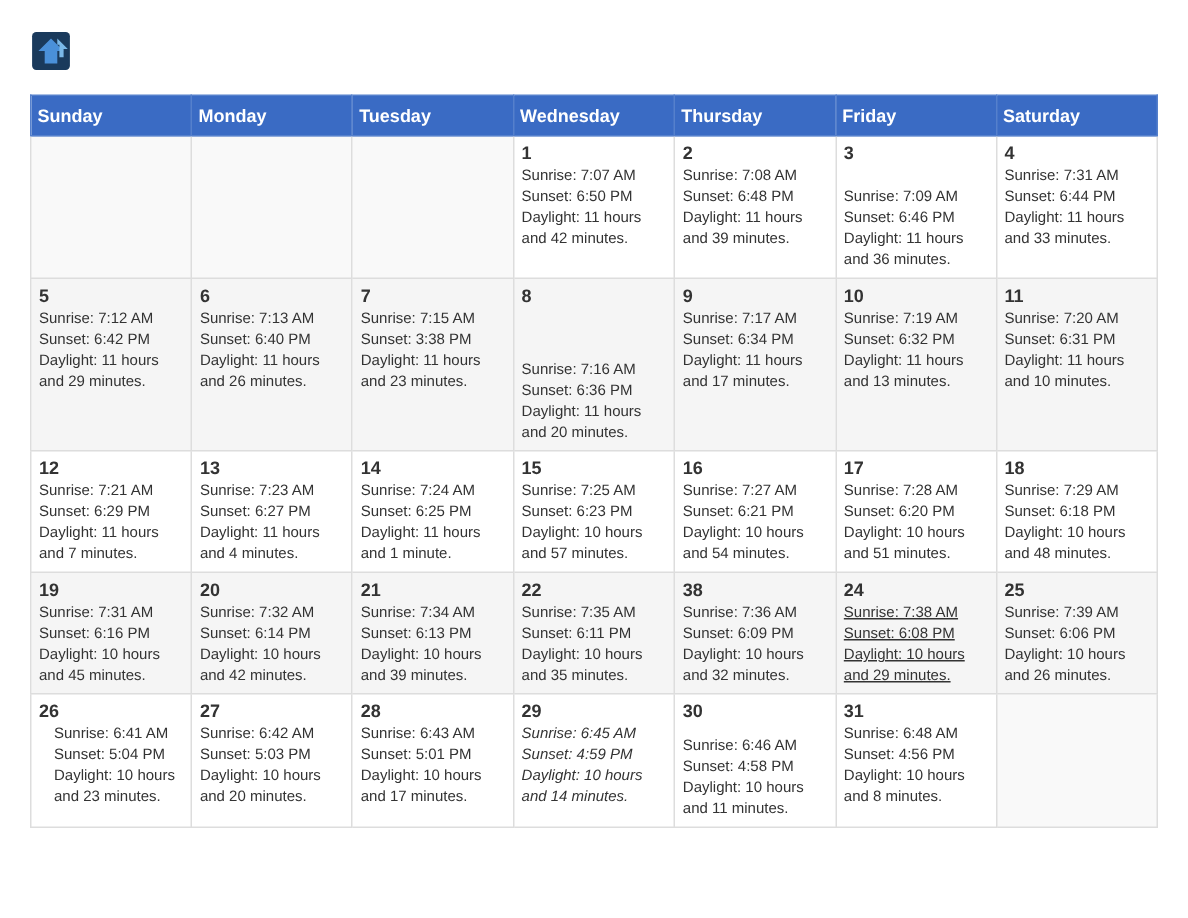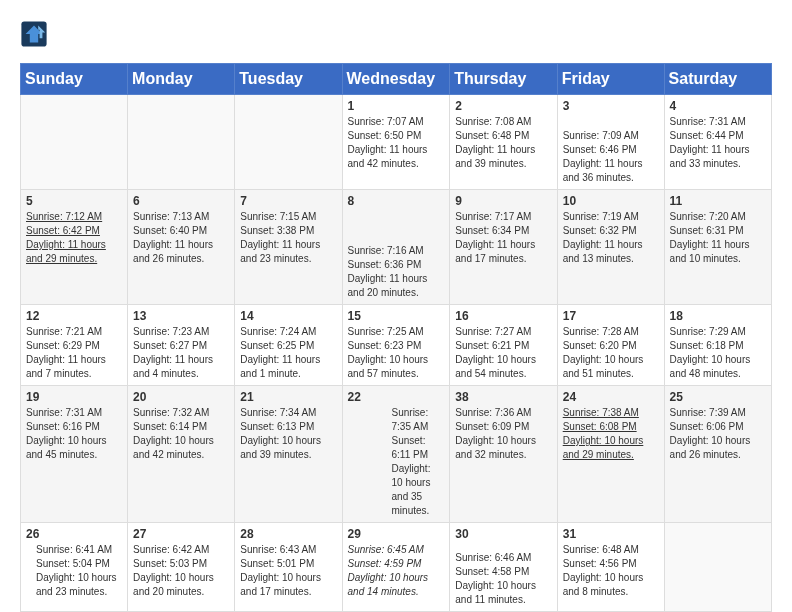--- a/index.html
+++ b/index.html
@@ -47,21 +47,21 @@
       color: #444;
     }
     .calendar {
       width: 100%;
       border-collapse: collapse;
       border: 1px solid #ccc;
     }
     .calendar th {
       background: #3a6bc4;
       color: #fff;
-      font-size: 16px;
+      font-size: 12px;
       font-weight: bold;
       padding: 6px 4px;
       text-align: left;
       border: 1px solid #5580cc;
     }
     .calendar td {
       vertical-align: top;
       border: 1px solid #ddd;
       padding: 4px 5px;
       font-size: 10px;
@@ -150,21 +150,21 @@
         <td>
           <span class="day-number">4</span>
           <div class="day-info" style="white-space: pre-line;">Sunrise: 7:31 AM
 Sunset: 6:44 PM
 Daylight: 11 hours and 33 minutes.</div>
         </td>
       </tr>
       <tr>
         <td>
           <span class="day-number">5</span>
-          <div class="day-info" style="white-space: pre-line; text-decoration: underline;">Sunrise: 7:12 AM
+          <div class="day-info" style="white-space: pre-line;">Sunrise: 7:12 AM
 Sunset: 6:42 PM
 Daylight: 11 hours and 29 minutes.</div>
         </td>
         <td>
           <span class="day-number">6</span>
           <div class="day-info" style="white-space: pre-line;">Sunrise: 7:13 AM
 Sunset: 6:40 PM
 Daylight: 11 hours and 26 minutes.</div>
         </td>
         <td>
@@ -256,21 +256,21 @@
 Daylight: 10 hours and 42 minutes.</div>
         </td>
         <td>
           <span class="day-number">21</span>
           <div class="day-info" style="white-space: pre-line;">Sunrise: 7:34 AM
 Sunset: 6:13 PM
 Daylight: 10 hours and 39 minutes.</div>
         </td>
         <td>
           <span class="day-number">22</span>
-          <div class="day-info" style="white-space: pre-line; margin-left: 44px;">Sunrise: 7:35 AM
+          <div class="day-info" style="white-space: pre-line;">Sunrise: 7:35 AM
 Sunset: 6:11 PM
 Daylight: 10 hours and 35 minutes.</div>
         </td>
         <td>
           <span class="day-number">38</span>
           <div class="day-info" style="white-space: pre-line;">Sunrise: 7:36 AM
 Sunset: 6:09 PM
 Daylight: 10 hours and 32 minutes.</div>
         </td>
         <td>

